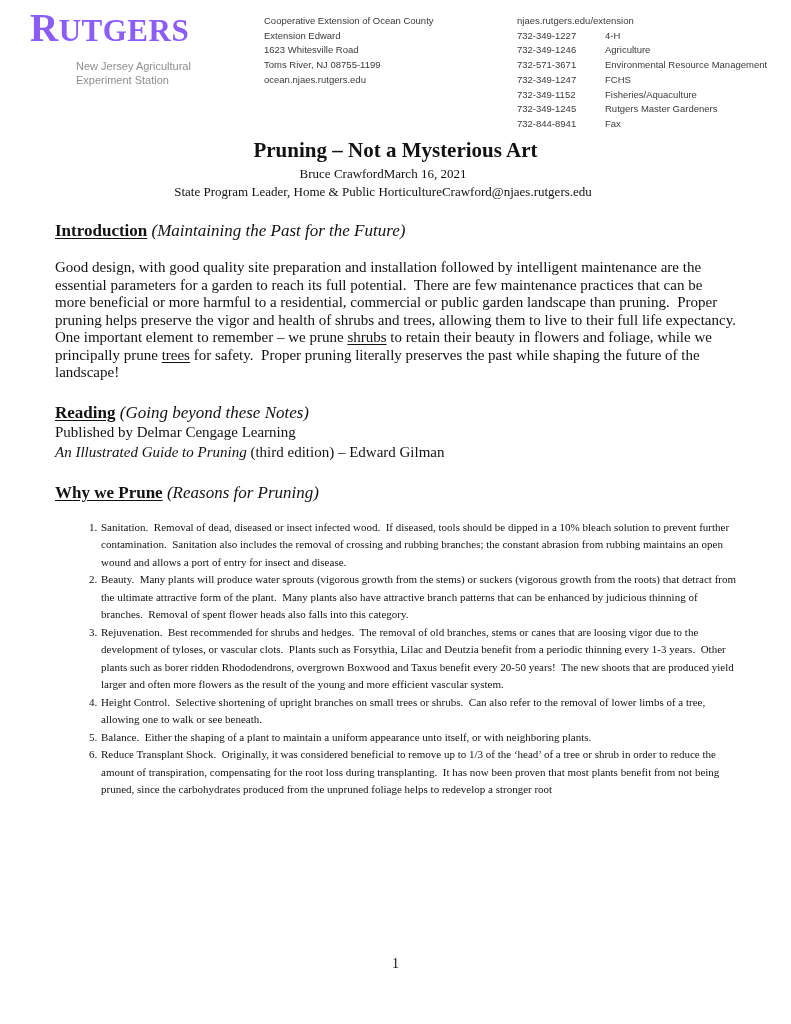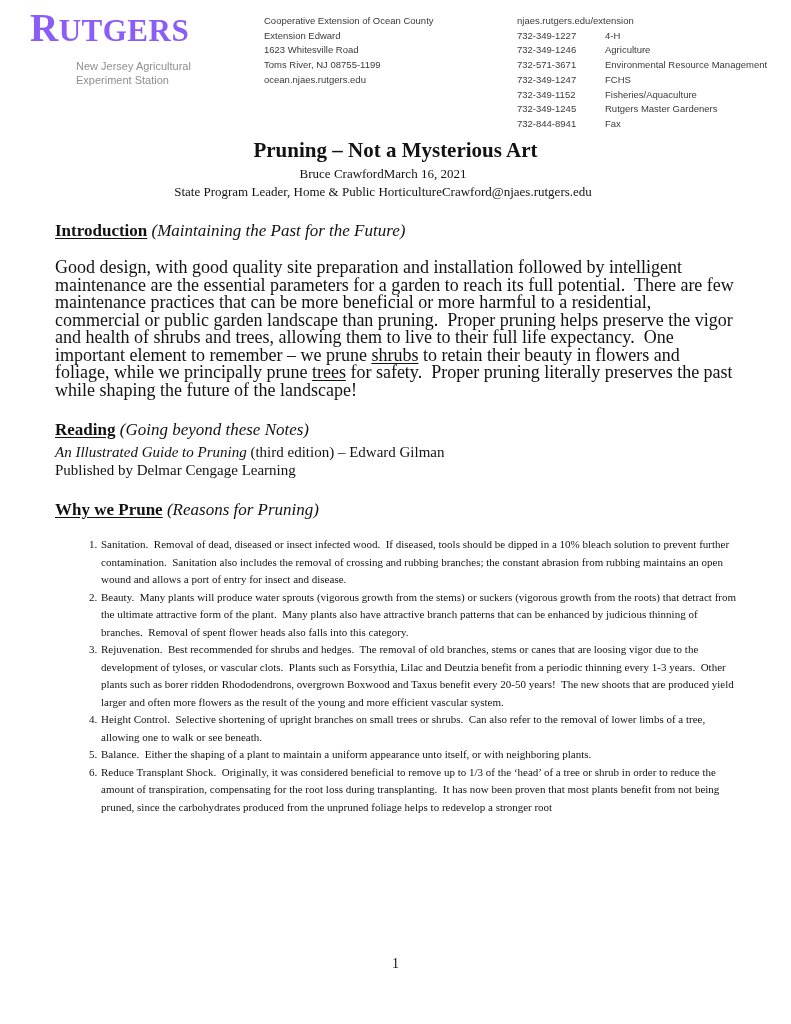--- a/index.html
+++ b/index.html
@@ -26,21 +26,21 @@
   .crow { display:flex;gap:12px; }
   .crow .phone { width:76px; flex:none; }
   
   .content { padding:0 55px; }
   .title { text-align:center; font-size:21px; line-height:24px; font-weight:bold; margin:0 0 3px; }
   .byline-row { display:flex; justify-content:center; font-size:13px; line-height:17.5px; }
   .byline-right { padding-right:25px; }
   .sec-h { font-size:17px; line-height:22px; font-weight:normal; margin:20px 0 0; }
   .hword { font-weight:bold; text-decoration:underline; text-underline-offset:2px; }
   .hsub { font-style:italic; }
-  .body-par { font-size:18px; line-height:17.5px; margin:17px 0 0; white-space:pre-wrap; }
+  .body-par { font-size:15px; line-height:17.5px; margin:17px 0 0; white-space:pre-wrap; }
   .uw { text-decoration:underline; text-underline-offset:2px; }
   .reading-line { font-size:15px; line-height:17.5px; margin:0; }
   .reading-line.first { margin-top:3px; }
   .bt { font-style:italic; }
   ol.why-list { margin:15px 0 0; padding-left:45px; font-size:11px; line-height:17.5px; }
   ol.why-list li { white-space:pre-wrap; padding-left:1px; }
   .page-num { position:absolute; left:0; right:0; top:956px; text-align:center; font-size:14px; }
 </style>
 </head>
 <body>
@@ -111,22 +111,22 @@
         <span class="byline-right">Crawford@njaes.rutgers.edu</span>
       </div>
     </div>
 
     <h2 class="sec-h"><span class="hword">Introduction</span><span class="hsub"> (Maintaining the Past for the Future)</span></h2>
 
     <p class="body-par"><span>Good design, with good quality site preparation and installation followed by intelligent maintenance are the essential parameters for a garden to reach its full potential.  There are few maintenance practices that can be more beneficial or more harmful to a residential, commercial or public garden landscape than pruning.  Proper pruning helps preserve the vigor and health of shrubs and trees, allowing them to live to their full life expectancy.  One important element to remember – we prune </span><span class="uw">shrubs</span><span> to retain their beauty in flowers and foliage, while we principally prune </span><span class="uw">trees</span><span> for safety.  Proper pruning literally preserves the past while shaping the future of the landscape!</span></p>
 
     <h2 class="sec-h"><span class="hword">Reading</span><span class="hsub"> (Going beyond these Notes)</span></h2>
 
+    <p class="reading-line">Published by Delmar Cengage Learning</p>
     <p class="reading-line first"><span class="bt">An Illustrated Guide to Pruning</span><span> (third edition) – Edward Gilman</span></p>
-    <p class="reading-line">Published by Delmar Cengage Learning</p>
 
     <h2 class="sec-h"><span class="hword">Why we Prune</span><span class="hsub"> (Reasons for Pruning)</span></h2>
 
     <ol class="why-list">
       <li>Sanitation.  Removal of dead, diseased or insect infected wood.  If diseased, tools should be dipped in a 10% bleach solution to prevent further contamination.  Sanitation also includes the removal of crossing and rubbing branches; the constant abrasion from rubbing maintains an open wound and allows a port of entry for insect and disease.</li>
       <li>Beauty.  Many plants will produce water sprouts (vigorous growth from the stems) or suckers (vigorous growth from the roots) that detract from the ultimate attractive form of the plant.  Many plants also have attractive branch patterns that can be enhanced by judicious thinning of branches.  Removal of spent flower heads also falls into this category.</li>
       <li>Rejuvenation.  Best recommended for shrubs and hedges.  The removal of old branches, stems or canes that are loosing vigor due to the development of tyloses, or vascular clots.  Plants such as Forsythia, Lilac and Deutzia benefit from a periodic thinning every 1-3 years.  Other plants such as borer ridden Rhododendrons, overgrown Boxwood and Taxus benefit every 20-50 years!  The new shoots that are produced yield larger and often more flowers as the result of the young and more efficient vascular system.</li>
       <li>Height Control.  Selective shortening of upright branches on small trees or shrubs.  Can also refer to the removal of lower limbs of a tree, allowing one to walk or see beneath.</li>
       <li>Balance.  Either the shaping of a plant to maintain a uniform appearance unto itself, or with neighboring plants.</li>
       <li>Reduce Transplant Shock.  Originally, it was considered beneficial to remove up to 1/3 of the ‘head’ of a tree or shrub in order to reduce the amount of transpiration, compensating for the root loss during transplanting.  It has now been proven that most plants benefit from not being pruned, since the carbohydrates produced from the unpruned foliage helps to redevelop a stronger root</li>

